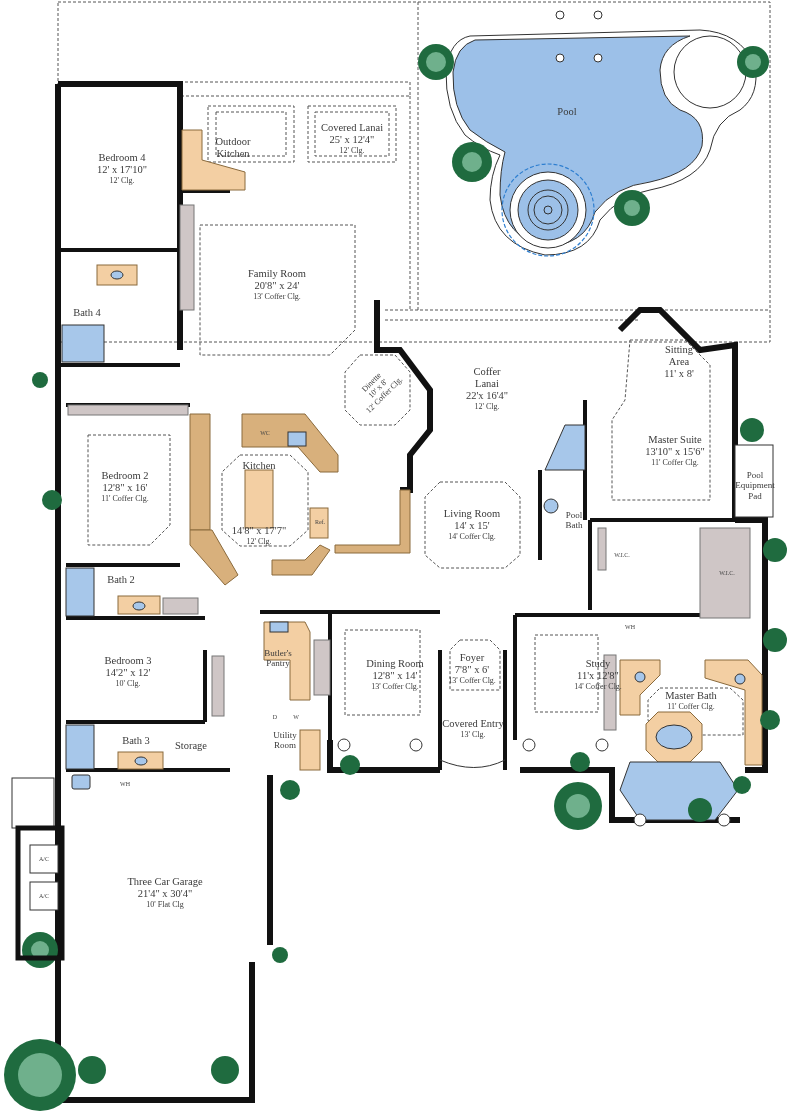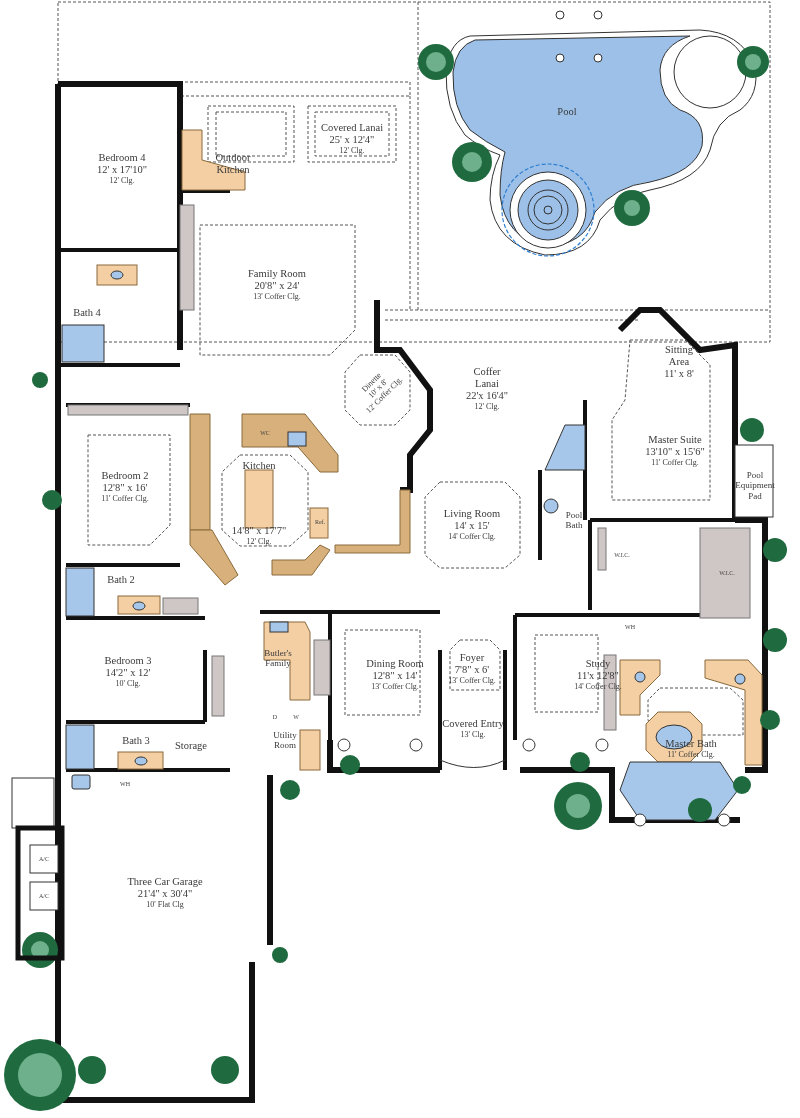--- a/index.html
+++ b/index.html
@@ -188,21 +188,21 @@
       <circle cx="724" cy="820" r="6"></circle>
   </g>
   <path d="M440 760 Q475 775 505 760" fill="none" stroke="#333"></path>
 </svg>
 
 <div class="lbl" style="left:122px;top:152px;">
   <span class="n">Bedroom 4</span>
   <span class="d">12' x 17'10"</span>
   <span class="c">12' Clg.</span>
 </div>
-<div class="lbl" style="left:233px;top:136px;margin-top:16px;">
+<div class="lbl" style="left:233px;top:136px;">
   <span class="n">Outdoor</span>
   <span class="n">Kitchen</span>
 </div>
 <div class="lbl" style="left:352px;top:122px;">
   <span class="n">Covered Lanai</span>
   <span class="d">25' x 12'4"</span>
   <span class="c">12' Clg.</span>
 </div>
 <div class="lbl" style="left:567px;top:106px;">
   <span class="n">Pool</span>
@@ -265,42 +265,42 @@
 <div class="lbl" style="left:121px;top:574px;">
   <span class="n">Bath 2</span>
 </div>
 <div class="lbl" style="left:128px;top:655px;">
   <span class="n">Bedroom 3</span>
   <span class="d">14'2" x 12'</span>
   <span class="c">10' Clg.</span>
 </div>
 <div class="lbl small" style="left:278px;top:648px;">
   <span class="n">Butler's</span>
-  <span class="n">Family</span>
+  <span class="n">Pantry</span>
 </div>
 <div class="lbl" style="left:377px;top:658px;margin-left:18px;">
   <span class="n">Dining Room</span>
   <span class="d">12'8" x 14'</span>
   <span class="c">13' Coffer Clg.</span>
 </div>
 <div class="lbl" style="left:472px;top:652px;">
   <span class="n">Foyer</span>
   <span class="d">7'8" x 6'</span>
   <span class="c">13' Coffer Clg.</span>
 </div>
 <div class="lbl" style="left:473px;top:718px;">
   <span class="n">Covered Entry</span>
   <span class="c">13' Clg.</span>
 </div>
 <div class="lbl" style="left:566px;top:658px;margin-left:32px;">
   <span class="n">Study</span>
   <span class="d">11'x 12'8"</span>
   <span class="c">14' Coffer Clg.</span>
 </div>
-<div class="lbl" style="left:691px;top:690px;margin-top:48px;">
+<div class="lbl" style="left:691px;top:690px;">
   <span class="n">Master Bath</span>
   <span class="c">11' Coffer Clg.</span>
 </div>
 <div class="lbl" style="left:136px;top:735px;">
   <span class="n">Bath 3</span>
 </div>
 <div class="lbl" style="left:191px;top:740px;">
   <span class="n">Storage</span>
 </div>
 <div class="lbl small" style="left:285px;top:730px;">

